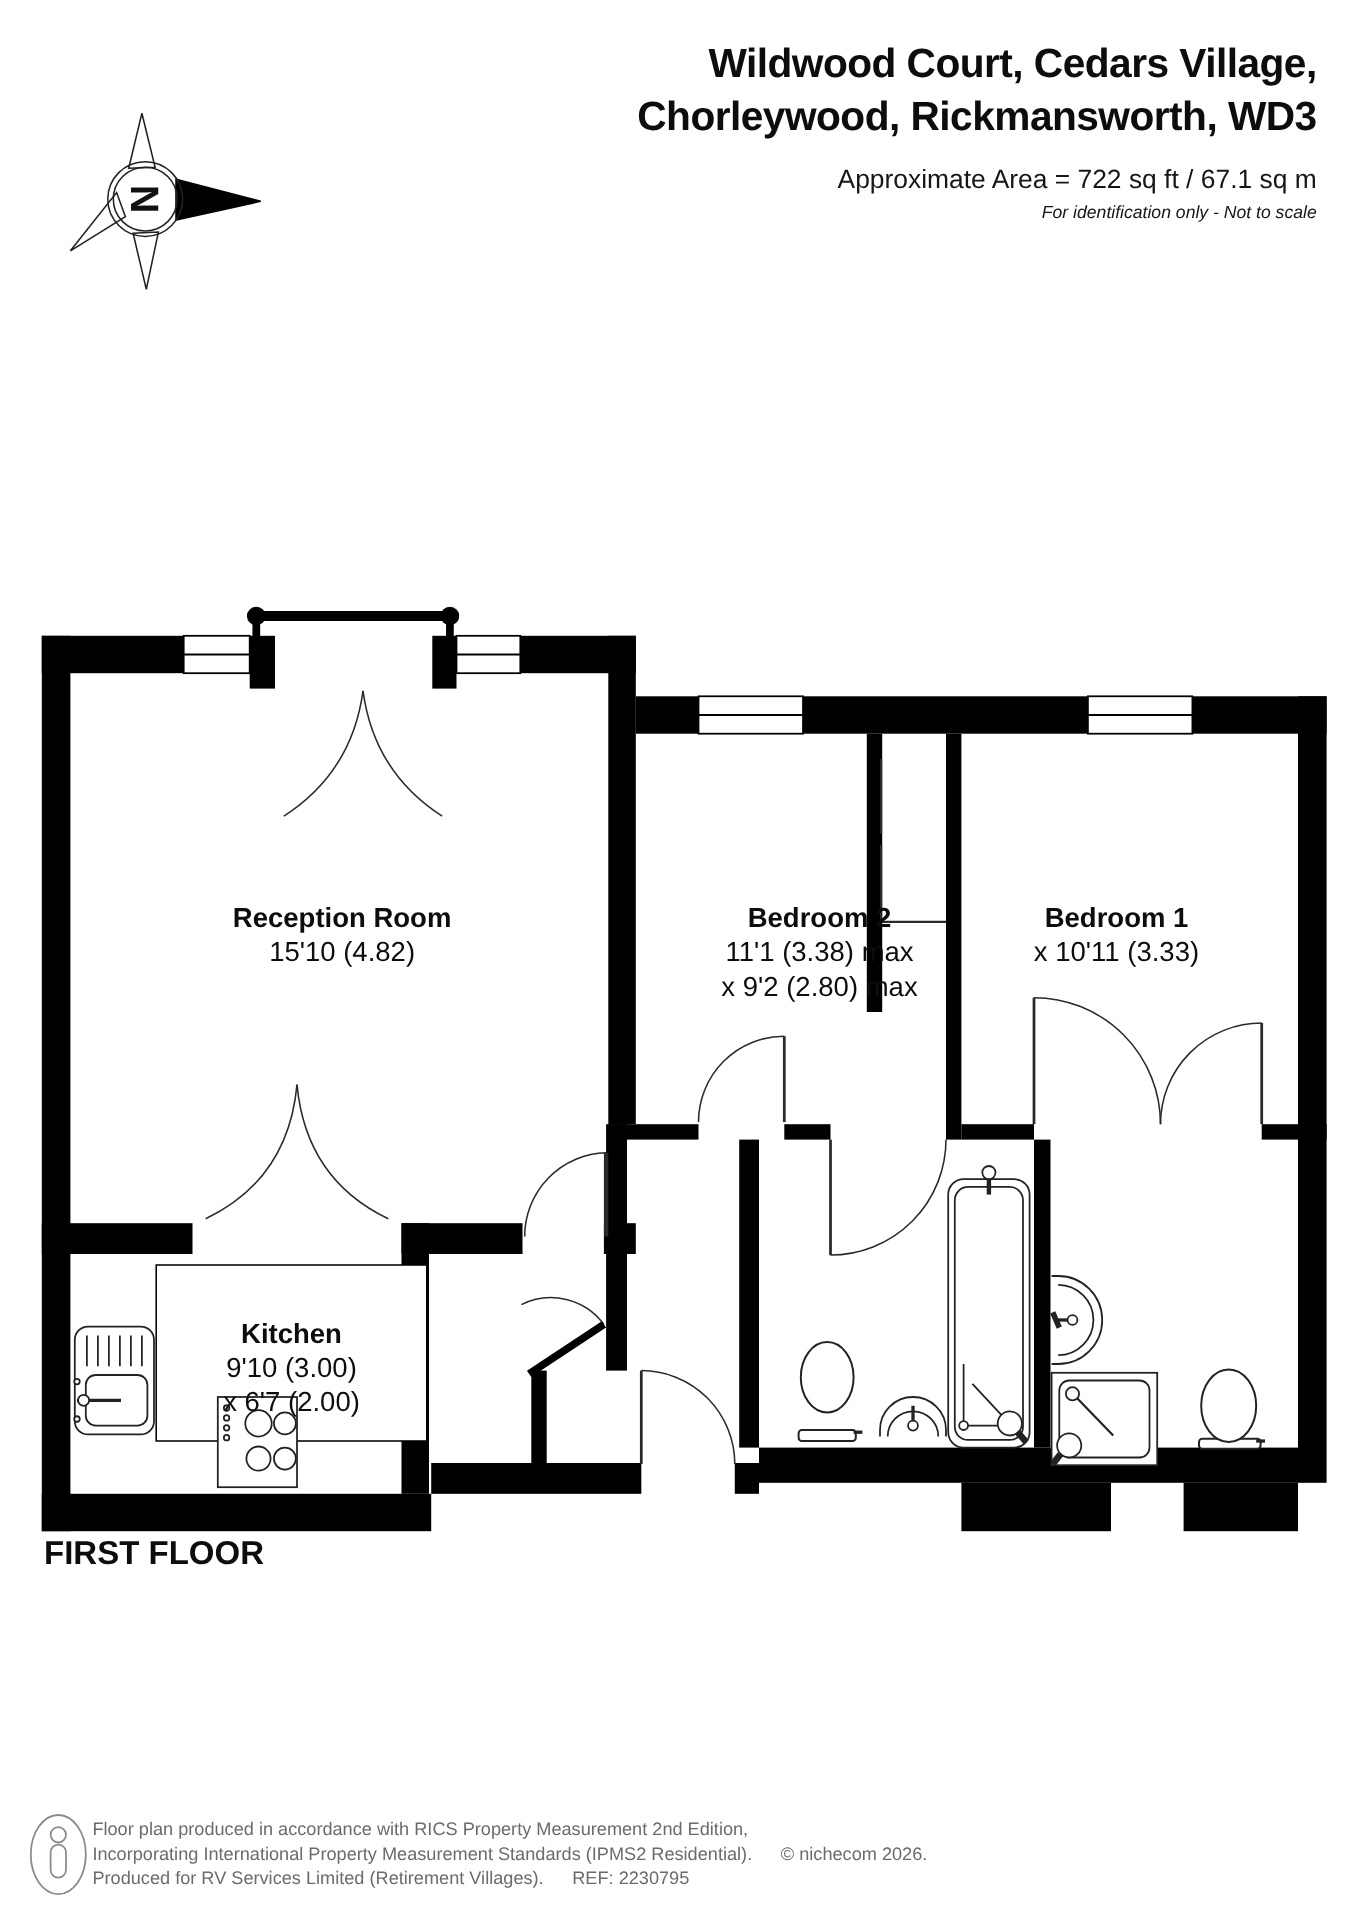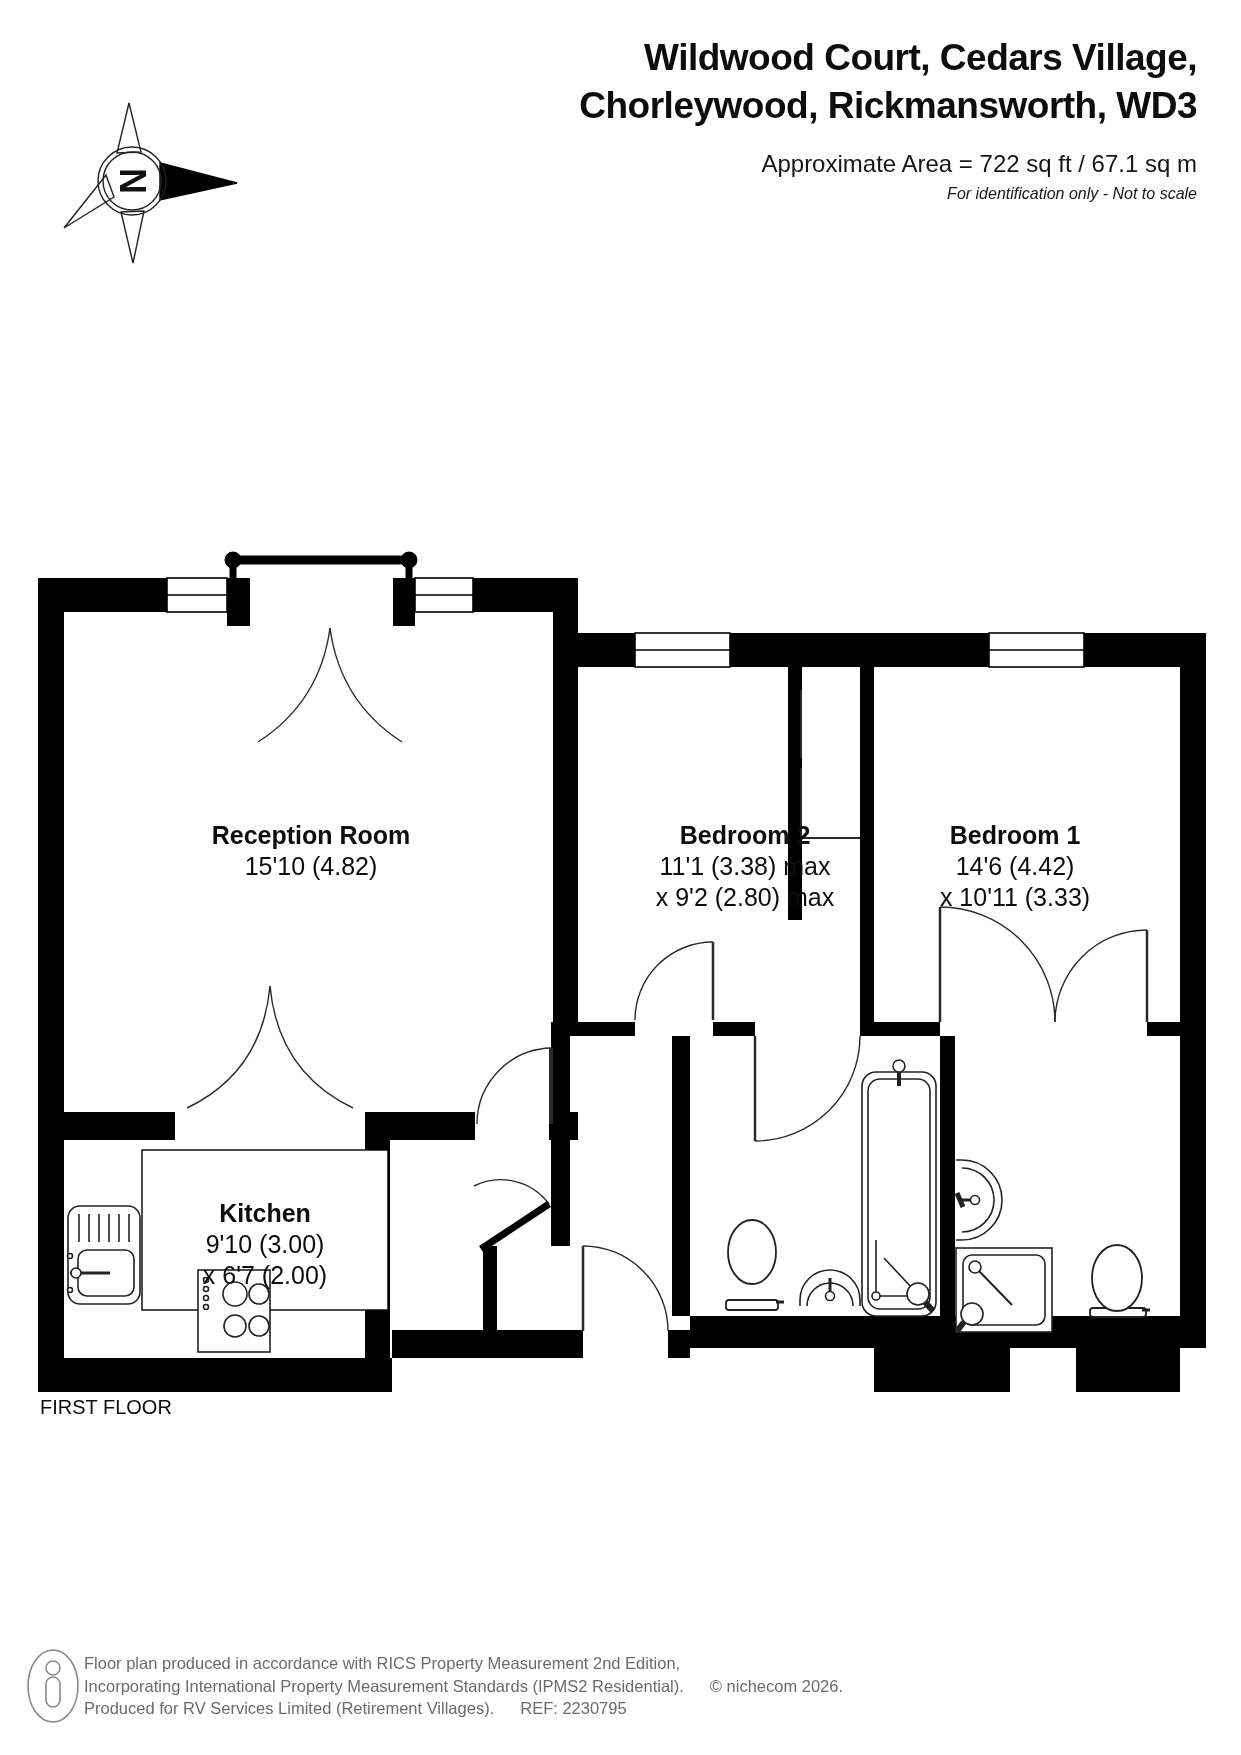--- a/index.html
+++ b/index.html
@@ -8,21 +8,21 @@
   
   .header{position:absolute;top:34px;right:44px;text-align:right;}
   .title{font-size:37px;font-weight:bold;line-height:48px;letter-spacing:-0.5px;color:#0d0d0d;}
   .area{font-size:24px;margin-top:20px;color:#161616;}
   .note{font-size:16px;margin-top:7px;color:#161616;font-style:italic;}
   
   .plan{position:absolute;left:0;top:0;width:1241px;height:1755px;}
   
   .room-label{position:absolute;text-align:center;font-size:25px;line-height:31px;color:#0d0d0d;}
   .room-name{font-weight:bold;}
-  .floor-label{position:absolute;left:40px;top:1396px;font-size:20px;font-weight:normal;color:#0d0d0d;}
+  .floor-label{position:absolute;left:40px;top:1396px;font-size:30px;font-weight:bold;color:#0d0d0d;}
   
   .footer{position:absolute;left:26px;top:1648px;display:flex;align-items:center;color:#6b6b6b;}
   .footer-text{margin-left:2px;font-size:16.5px;line-height:22.5px;}
   .suffix{margin-left:26px;}
   .ref{margin-left:26px;}
 </style>
 </head>
 <body>
 
 <div class="page">
@@ -244,21 +244,20 @@
     <div class="room-name">Reception Room</div>
     <div>15'10 (4.82)</div>
   </div>
   <div class="room-label" style="left:595px;top:820px;width:300px;">
     <div class="room-name">Bedroom 2</div>
     <div>11'1 (3.38) max</div>
     <div>x 9'2 (2.80) max</div>
   </div>
   <div class="room-label" style="left:865px;top:820px;width:300px;">
     <div class="room-name">Bedroom 1</div>
-    <div>14'6 (4.42)</div>
     <div>x 10'11 (3.33)</div>
   </div>
   <div class="room-label" style="left:142px;top:1198px;width:246px;">
     <div class="room-name">Kitchen</div>
     <div>9'10 (3.00)</div>
     <div>x 6'7 (2.00)</div>
   </div>
 
   <div class="floor-label">FIRST FLOOR</div>
 

